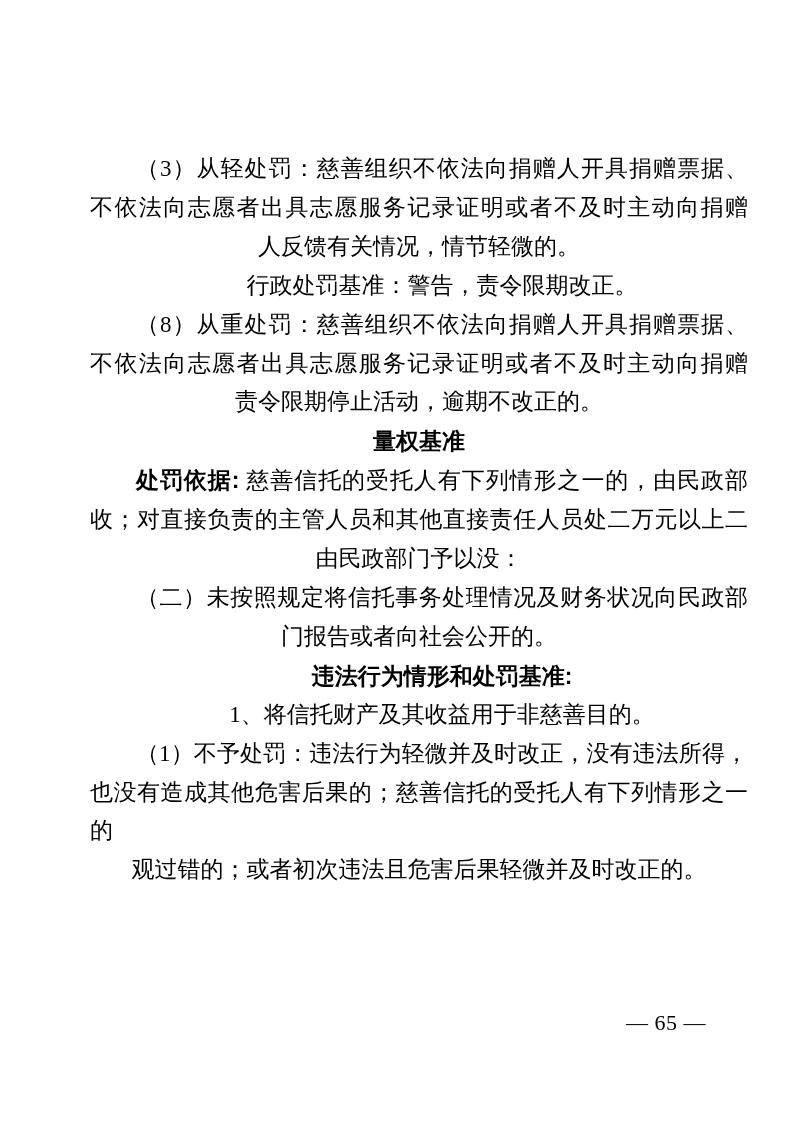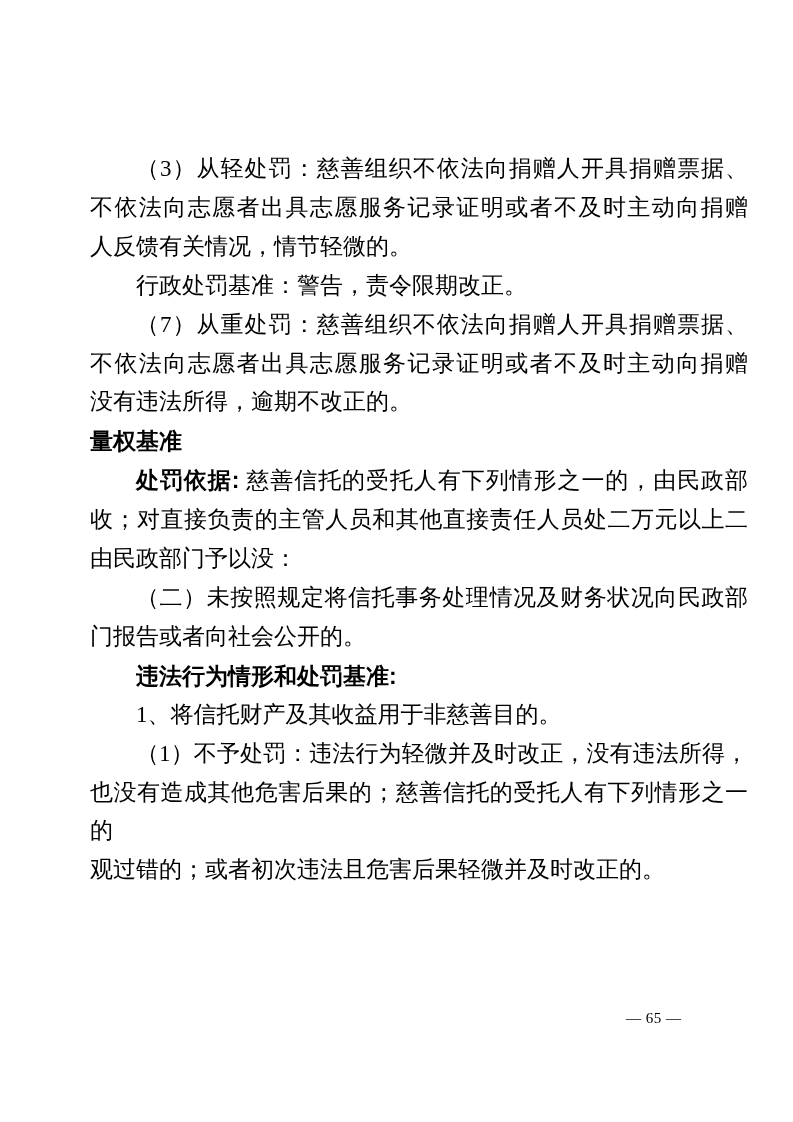--- a/index.html
+++ b/index.html
@@ -15,54 +15,54 @@
   .doc {
     position: absolute;
     left: 90px;
     top: 150px;
     width: 658px;
     font-family: "Liberation Serif", "DejaVu Serif", serif;
     font-size: 23px;
     line-height: 38.9px;
     color: #000000;
   }
-  .ln { margin: 0; padding: 0; }
+  .ln { margin: 0; padding: 0; text-align: center; }
   .justify { text-align: justify; text-align-last: justify; }
   .indent { text-indent: 2em; }
   .bold {
     font-family: "Liberation Sans", "DejaVu Sans", sans-serif;
     font-weight: 700;
   }
   .bold-prefix {
     font-family: "Liberation Sans", "DejaVu Sans", sans-serif;
     font-weight: 700;
     padding-right: 6px;
   }
   .page-num {
     position: absolute;
     left: 626px;
     top: 1010px;
     font-family: "Liberation Serif", "DejaVu Serif", serif;
-    font-size: 15px;
+    font-size: 22px;
     letter-spacing: 0.5px;
     color: #000000;
   }
 </style>
 </head>
 <body>
 
 <div class="page">
   <div class="doc">
     <p class="ln indent justify">（3）从轻处罚：慈善组织不依法向捐赠人开具捐赠票据、</p>
     <p class="ln justify">不依法向志愿者出具志愿服务记录证明或者不及时主动向捐赠</p>
     <p class="ln">人反馈有关情况，情节轻微的。</p>
     <p class="ln indent">行政处罚基准：警告，责令限期改正。</p>
-    <p class="ln indent justify">（7）从重处罚：慈善组织不依法向捐赠人开具捐赠票据、</p>
+    <p class="ln indent justify">（8）从重处罚：慈善组织不依法向捐赠人开具捐赠票据、</p>
     <p class="ln justify">不依法向志愿者出具志愿服务记录证明或者不及时主动向捐赠</p>
-    <p class="ln">没有违法所得，逾期不改正的。</p>
+    <p class="ln">责令限期停止活动，逾期不改正的。</p>
     <p class="ln bold">量权基准</p>
     <p class="ln indent justify">
       <span class="bold-prefix">处罚依据:</span><span>慈善信托的受托人有下列情形之一的，由民政部</span>
     </p>
     <p class="ln justify">收；对直接负责的主管人员和其他直接责任人员处二万元以上二</p>
     <p class="ln">由民政部门予以没：</p>
     <p class="ln indent justify">（二）未按照规定将信托事务处理情况及财务状况向民政部</p>
     <p class="ln">门报告或者向社会公开的。</p>
     <p class="ln indent bold">违法行为情形和处罚基准:</p>
     <p class="ln indent">1、将信托财产及其收益用于非慈善目的。</p>

